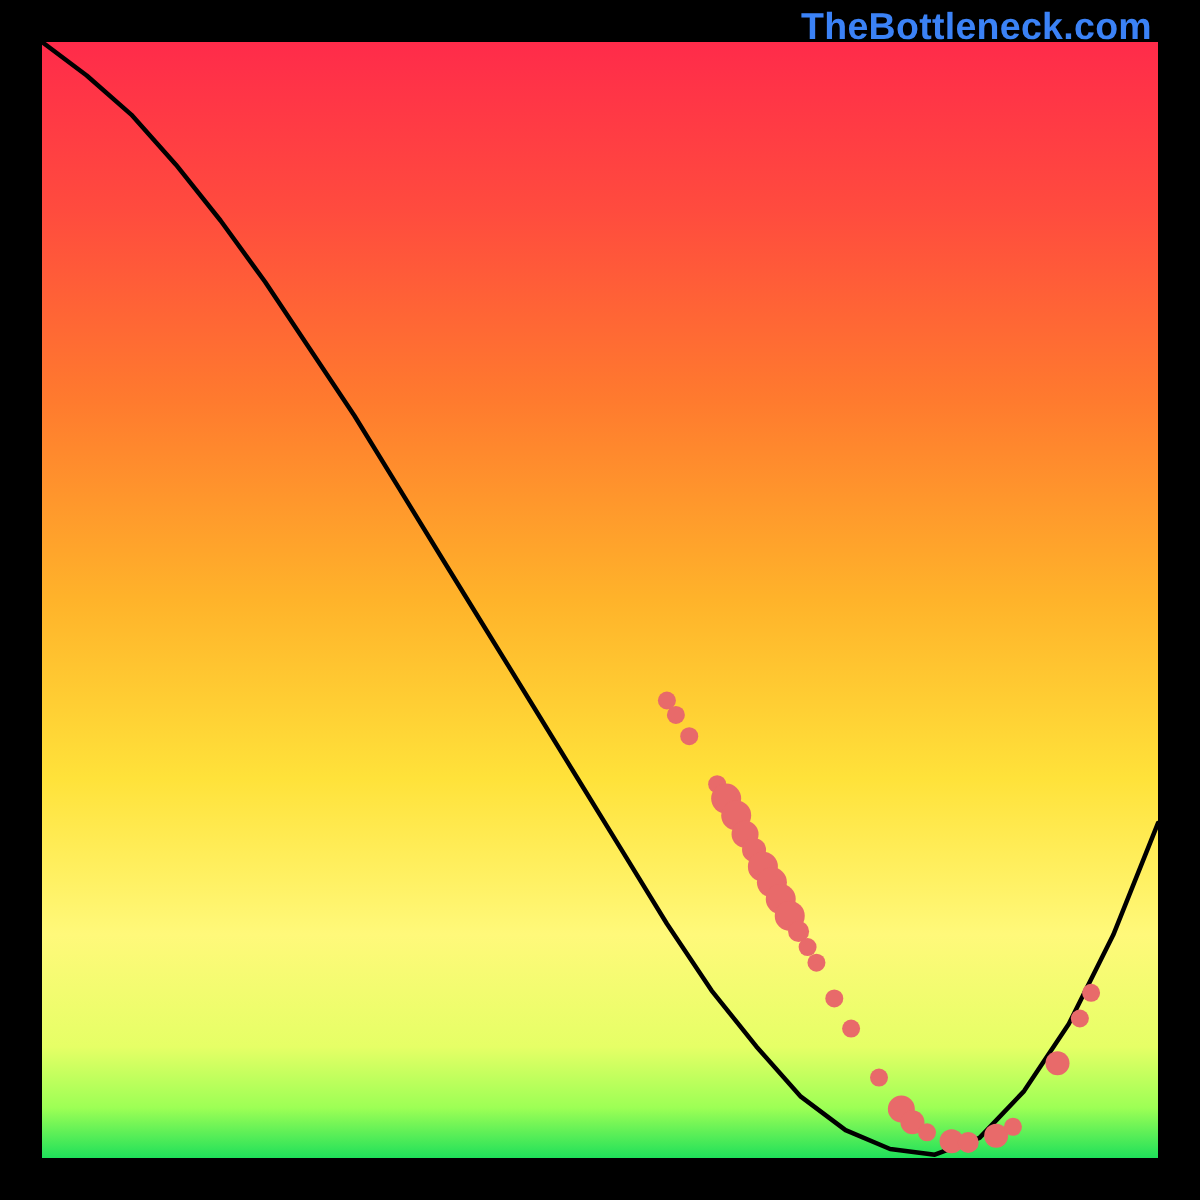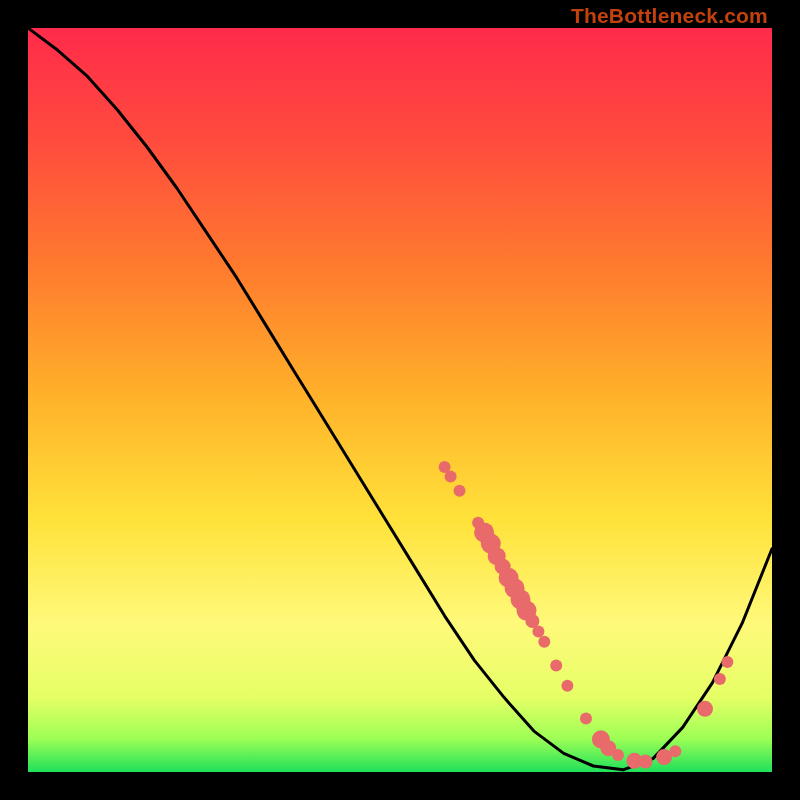--- a/index.html
+++ b/index.html
@@ -23,23 +23,23 @@
     left: 0;
     top: 0;
     width: 744px;
     height: 744px;
   }
   .attribution {
     position: absolute;
     top: 4px;
     right: 32px;
     font-family: Arial, Helvetica, sans-serif;
-    font-size: 21px;
+    font-size: 25px;
     font-weight: 600;
-    color: #c2410c;
+    color: #3b82f6;
     letter-spacing: 0.2px;
   }
   svg { display: block; }
 </style>
 </head>
 <body>
 
 <div class="frame">
   <svg class="plot" viewBox="0 0 744 744">
     <defs>

